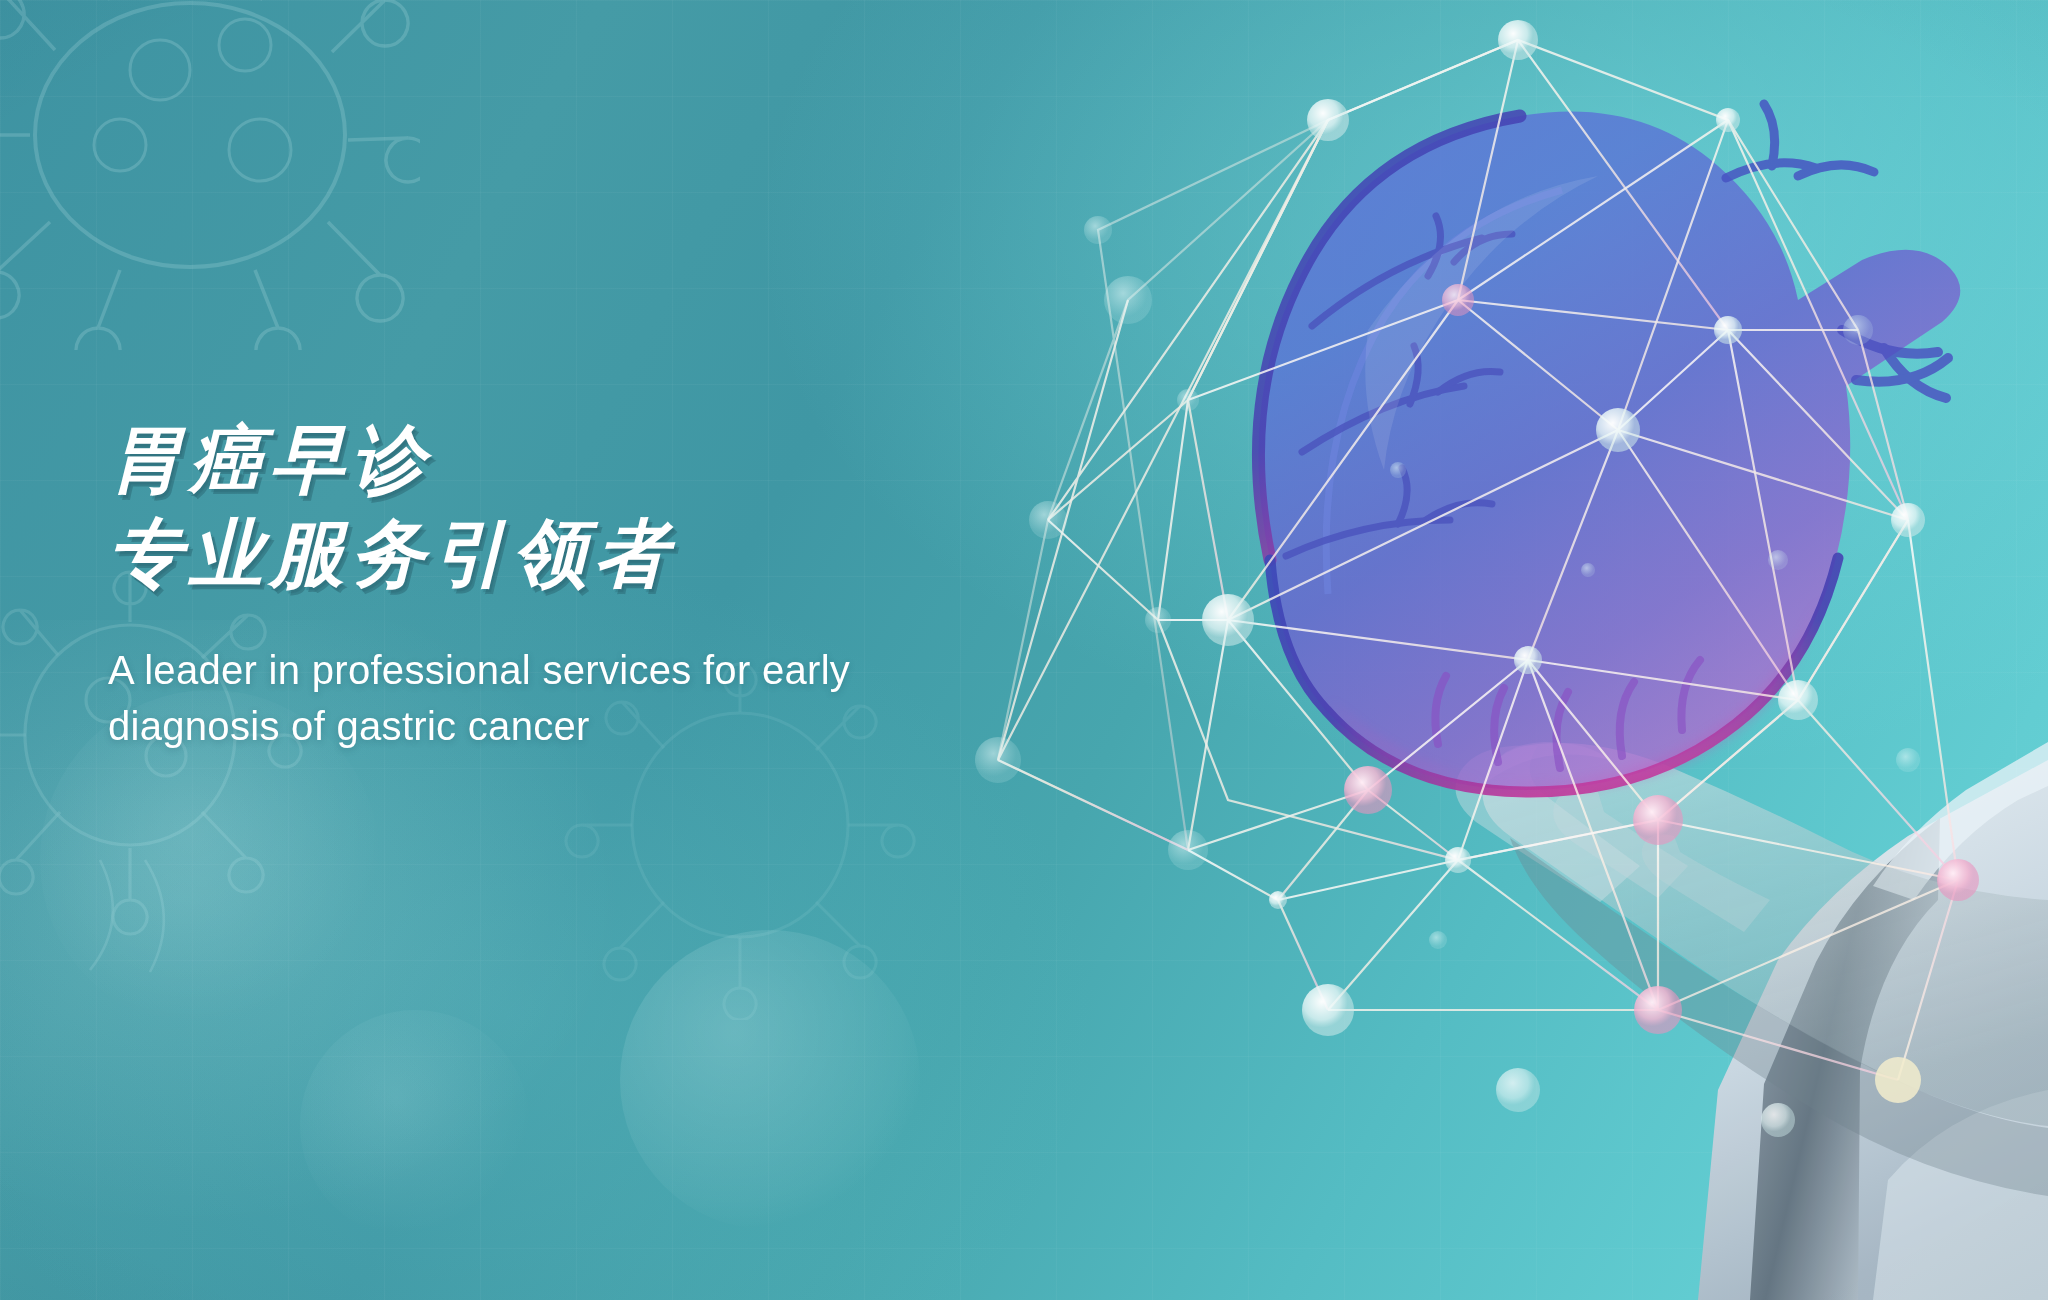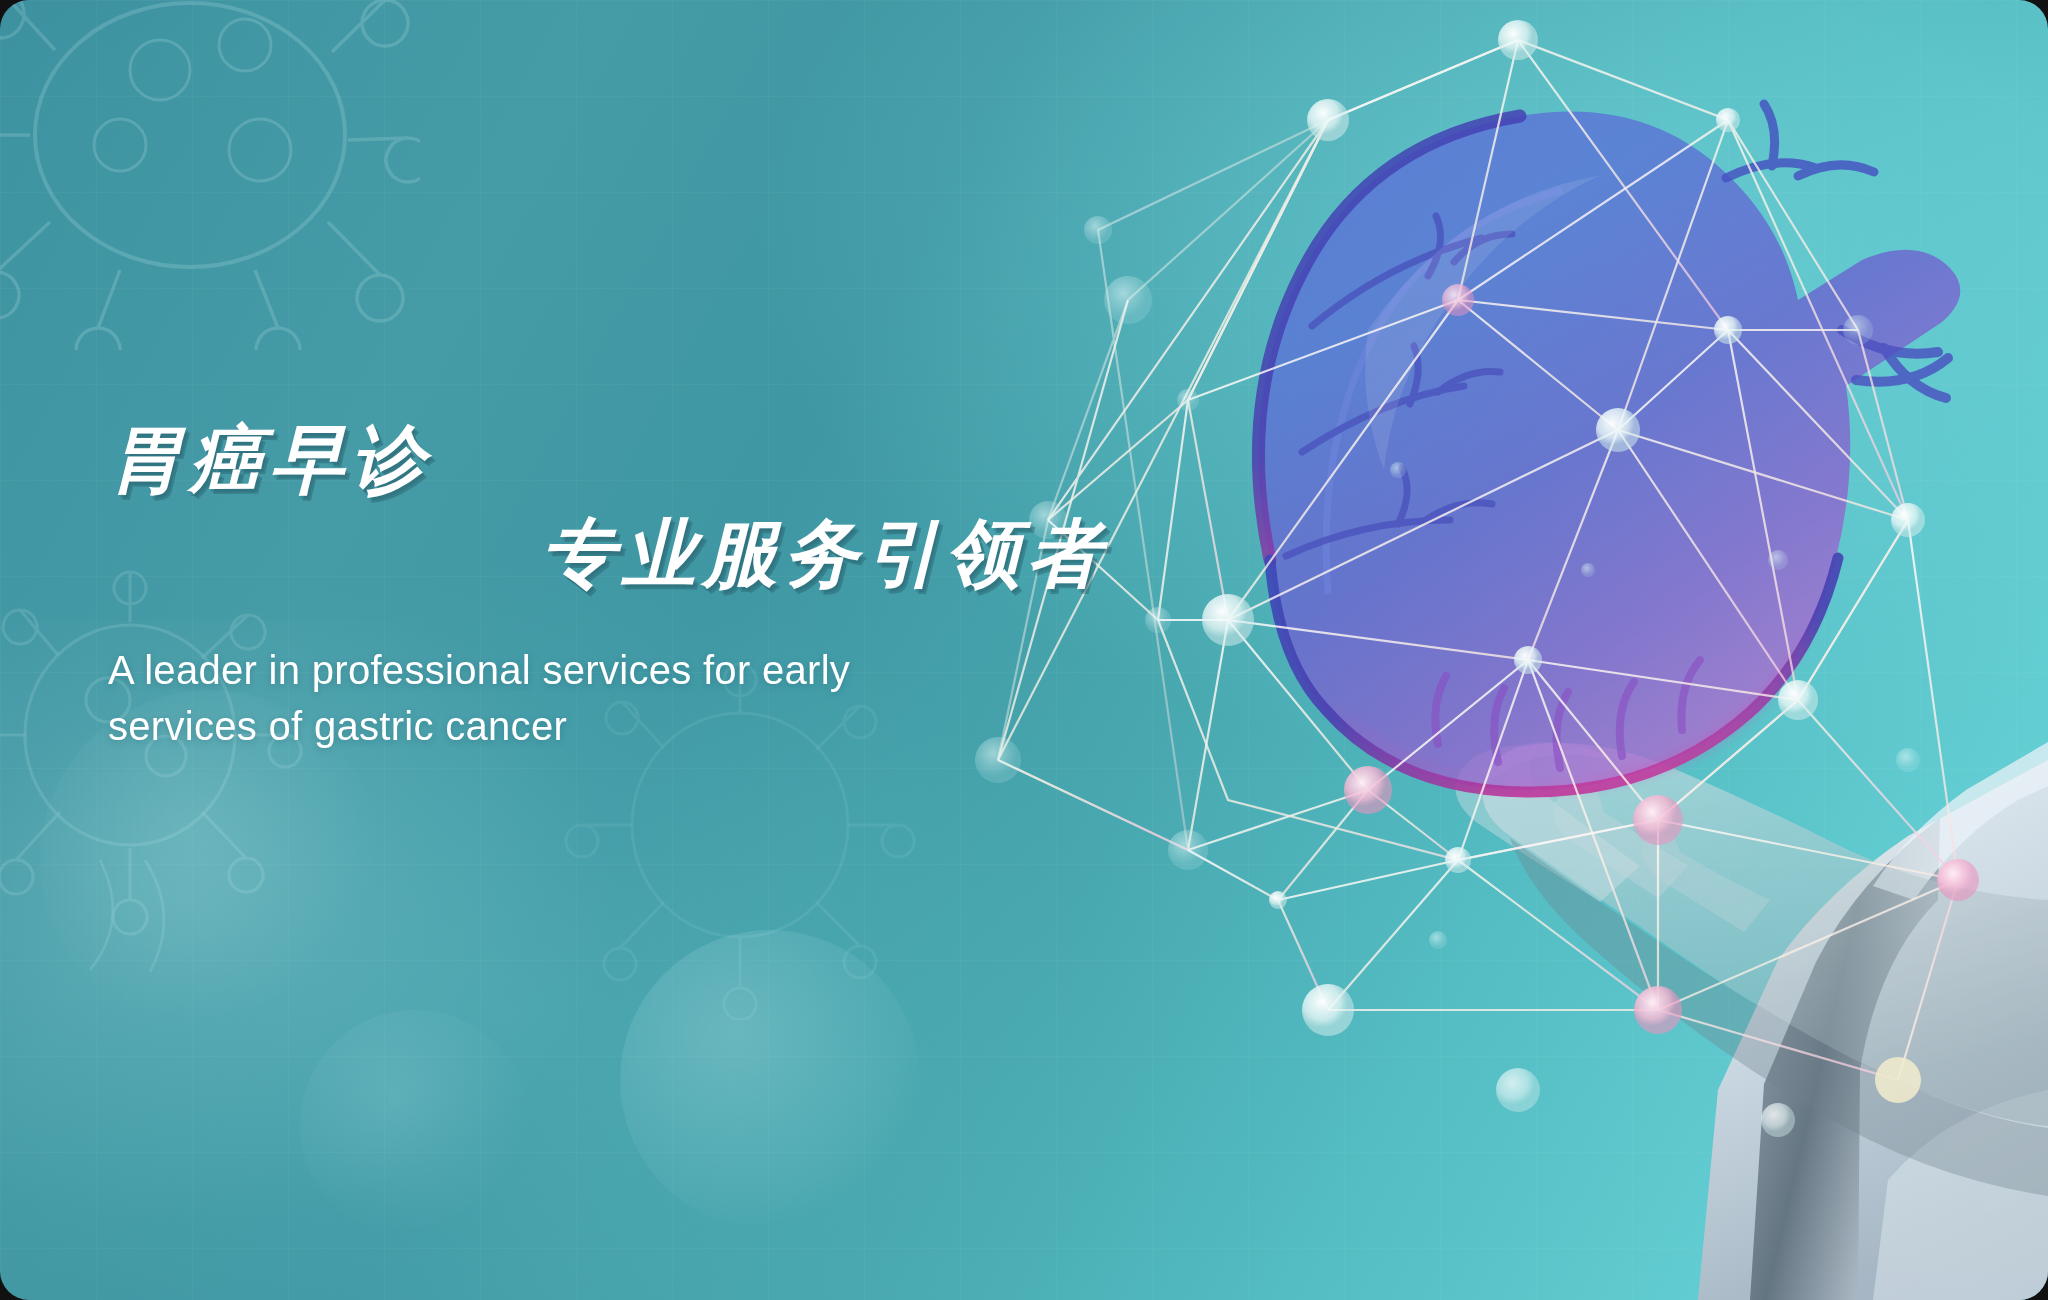--- a/index.html
+++ b/index.html
@@ -9,21 +9,20 @@
   #stage{
     position:relative;
     width:2048px;
     height:1300px;
     overflow:hidden;
     font-family:"Liberation Sans","DejaVu Sans",sans-serif;
     background:
       radial-gradient(ellipse 1400px 900px at 78% 18%, rgba(120,220,225,0.55) 0%, rgba(120,220,225,0) 60%),
       radial-gradient(ellipse 900px 700px at 25% 78%, rgba(95,190,195,0.35) 0%, rgba(95,190,195,0) 65%),
       linear-gradient(118deg, #3e93a2 0%, #459ba6 22%, #3f97a4 38%, #47a6ae 55%, #54bcc3 72%, #62cdd2 88%, #6ad4d8 100%);
-    border-radius: 29px;
   }
 
   
   .grid{
     position:absolute;inset:0;
     background-image:
       repeating-linear-gradient(to right, rgba(255,255,255,0.035) 0 1px, transparent 1px 96px),
       repeating-linear-gradient(to bottom, rgba(255,255,255,0.035) 0 1px, transparent 1px 96px);
     pointer-events:none;
   }
@@ -66,21 +65,21 @@
     font-weight:bold;
     font-style:italic;
     color:#ffffff;
     letter-spacing:7px;
     white-space:nowrap;
     text-shadow:
        4px 5px 0 rgba(38,92,106,0.42),
        2px 3px 1px rgba(38,92,106,0.30);
     font-family:"DejaVu Sans","Liberation Sans",sans-serif;
   }
-  .zh-line.second{margin-top:12px;text-align:right;}
+  .zh-line.second{margin-top:12px;}
 
   .en{
     margin-top:48px;
     font-size:40px;
     line-height:56px;
     color:#ffffff;
     font-weight:400;
     letter-spacing:.3px;
     text-shadow:0 2px 6px rgba(25,80,92,0.28);
     max-width:860px;
@@ -357,17 +356,17 @@
     </svg>
   </div>
 
   <div class="vignette"></div>
 
   <div class="copy">
     <div class="zh-line">胃癌早诊</div>
     <div class="zh-line second">专业服务引领者</div>
     <div class="en">
       <span>A leader in professional services for early</span><br>
-      <span>services of gastric cancer</span>
+      <span>diagnosis of gastric cancer</span>
     </div>
   </div>
 
 </div>
 
 </body></html>

